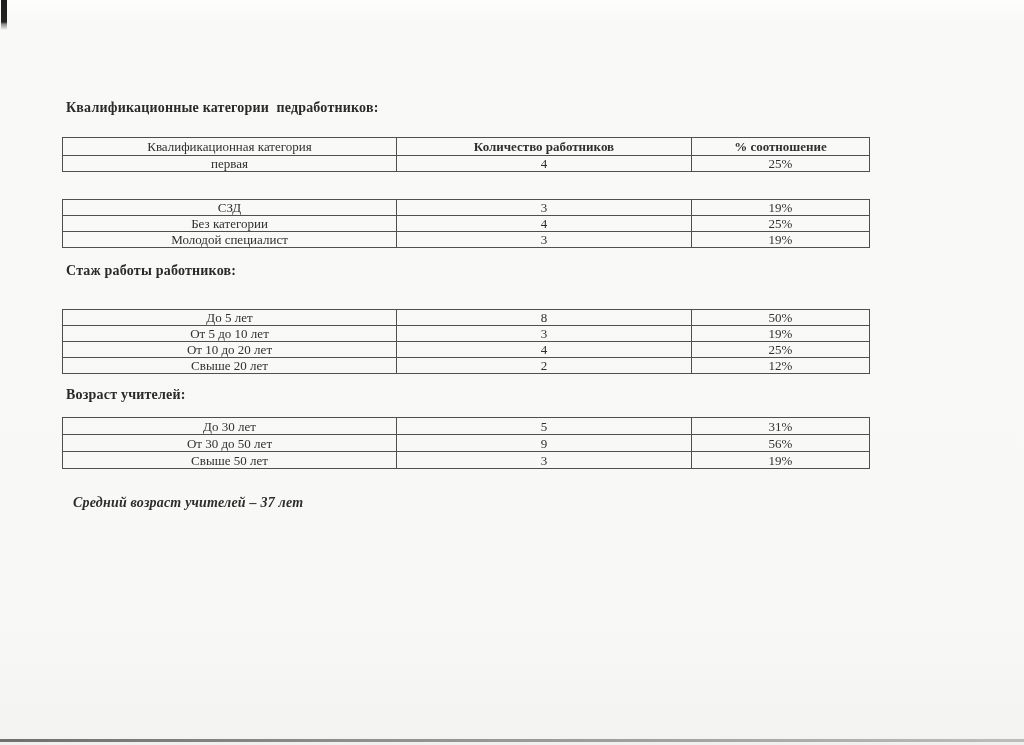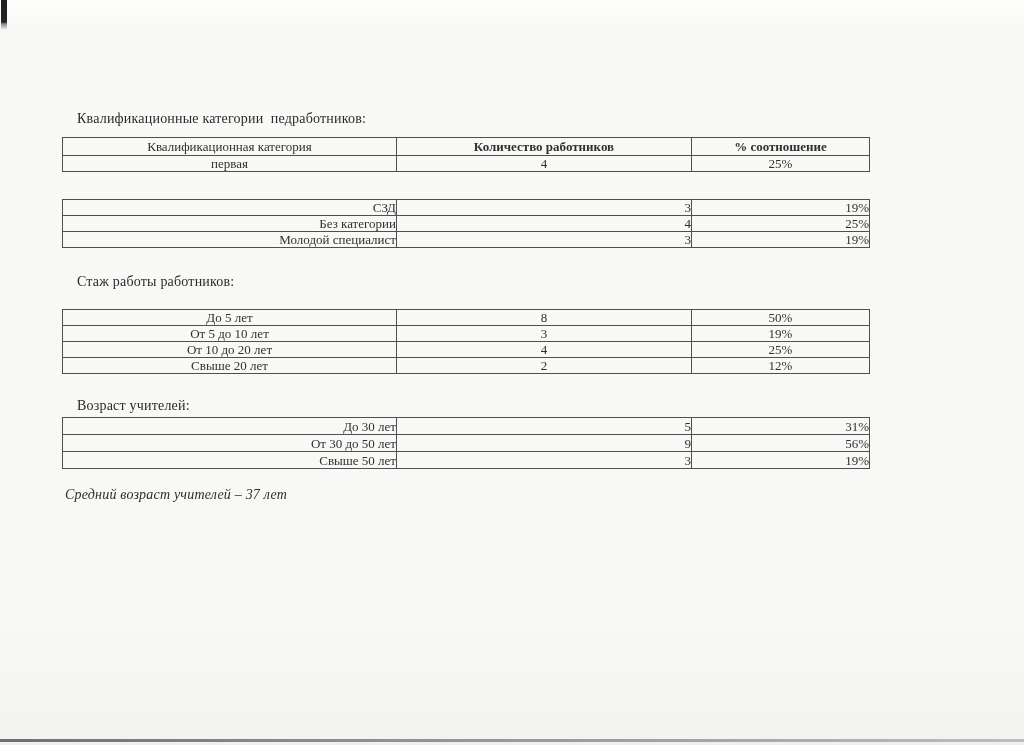--- a/index.html
+++ b/index.html
@@ -16,22 +16,22 @@
   .artifact-topleft {
     position: absolute; left: 1px; top: 0; width: 6px; height: 30px;
     background: linear-gradient(180deg, #1e1e1e 0px, #242424 22px, #8b8b8b 24px, rgba(150,150,150,0) 30px);
   }
   .artifact-bottom {
     position: absolute; left: 0; top: 739px; width: 1024px; height: 3px;
     background: linear-gradient(90deg, #6f6f6f 0%, #8f8f8f 35%, #a2a2a2 65%, #bdbdbd 100%);
   }
   
   .sec-title {
-    position: absolute; left: 65px; margin: 12px;
-    font-size: 14px; font-weight: normal; color: #2a2a2a;
+    position: absolute; left: 65px; margin: 1px;
+    font-size: 14px; font-weight: bold; color: #2a2a2a;
     white-space: pre-wrap; letter-spacing: 0.2px;
   }
   #title-qualification { top: 99px; }
   #title-experience    { top: 262px; }
   #title-age           { top: 386px; }
   
   .doc-table {
     position: absolute; left: 62px; width: 808px;
     border-collapse: collapse; table-layout: fixed;
     font-size: 13px; color: #303030;
@@ -41,29 +41,29 @@
     padding: 0; line-height: 15px; overflow: hidden;
   }
   .doc-table col.c1 { width: 334px; }
   .doc-table col.c2 { width: 295px; }
   .doc-table th { font-weight: bold; height: 17px; }
   .doc-table th.th-regular { font-weight: normal; }
   .doc-table td { height: 15px; }
   #table-qual-upper { top: 137px; }
   #table-qual-upper tbody tr:nth-child(2) td { height: 21px; vertical-align: top; }
   #table-qual-lower { top: 199px; }
-  #table-qual-lower td { height: 14px; text-align: right; }
+  #table-qual-lower td { height: 14px; }
   #table-experience { top: 309px; }
   #table-experience td { height: 15px; }
   #table-age { top: 417px; }
-  #table-age td { height: 16px; text-align: right; }
+  #table-age td { height: 16px; }
   
   .note {
-    position: absolute; left: 65px; top: 487px; margin: 0;
-    font-size: 14px; font-weight: normal; font-style: italic; color: #2d2d2d;
+    position: absolute; left: 65px; top: 487px; margin: 8px;
+    font-size: 14px; font-weight: bold; font-style: italic; color: #2d2d2d;
     letter-spacing: 0.2px;
   }
 </style>
 </head>
 <body>
 
 <div class="scan-page">
 
   <div class="artifact-topleft"></div>
   <div class="artifact-bottom"></div>

